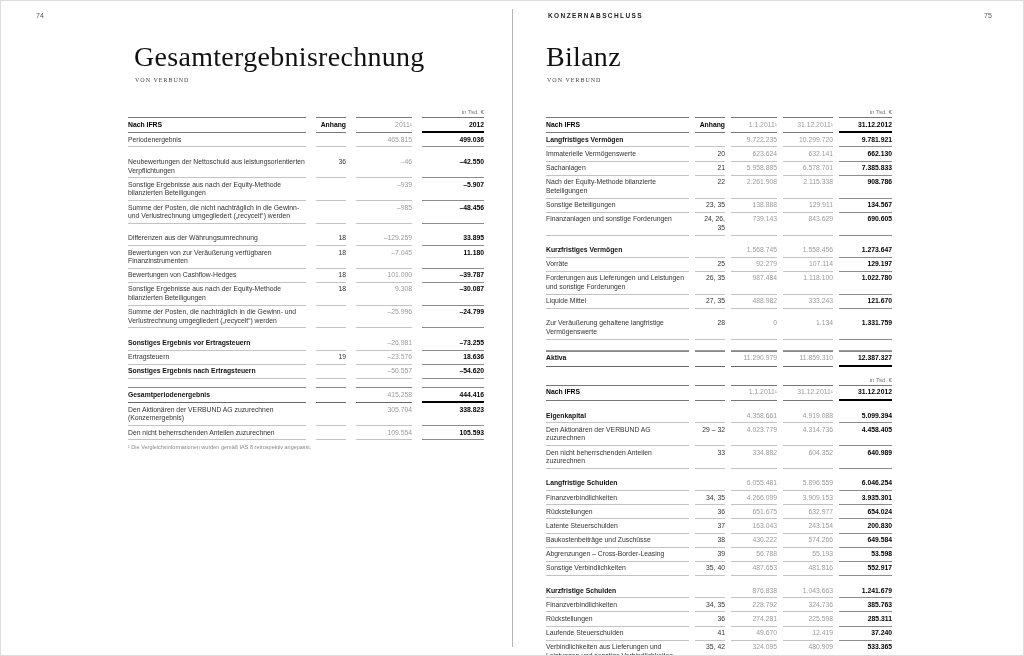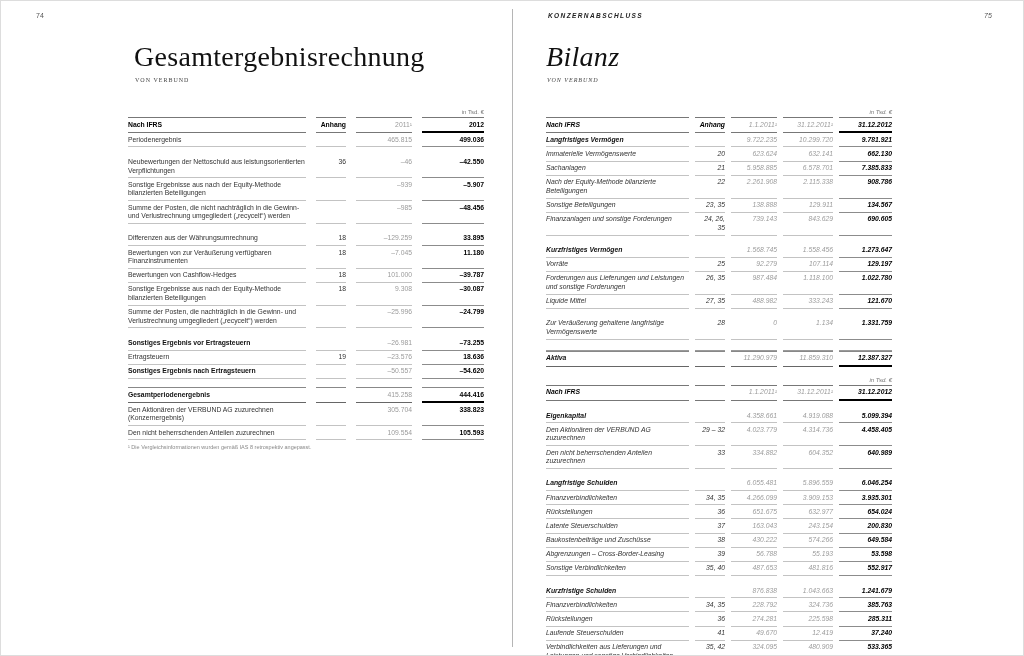--- a/index.html
+++ b/index.html
@@ -4,21 +4,21 @@
 <style>
   html,body{margin:0;padding:0;background:#f2f2f2;}
   .spread{
     position:relative;width:1024px;height:656px;background:#ffffff;
     font-family:"Liberation Sans",sans-serif;color:#333;overflow:hidden;
     border:1px solid #ddd;box-sizing:border-box;
   }
   .divider{position:absolute;left:511px;top:8px;bottom:8px;width:1px;background:#b5b5b5;}
   .page{position:absolute;top:0;height:100%;width:512px;}
   .page-left{left:0;}
-  .page-right{left:512px;font-style:italic;}
+  .page-right{left:512px;}
   .pageno{position:absolute;top:11px;font-size:7px;color:#555;}
   .pageno-left{left:35px;}
   .pageno-right{left:471px;}
   .running-head{position:absolute;left:35px;top:11px;font-size:6.5px;font-weight:bold;letter-spacing:1.4px;color:#222;}
   .doc-title{position:absolute;left:133px;top:40px;font-family:"Liberation Serif","DejaVu Serif",serif;
     font-weight:400;font-size:28px;letter-spacing:.3px;color:#111;margin:0;}
   .page-right .doc-title{left:33px;}
   .doc-subtitle{position:absolute;left:134px;top:76px;font-family:"Liberation Serif","DejaVu Serif",serif;
     font-size:6px;letter-spacing:1px;color:#444;}
   .page-right .doc-subtitle{left:34px;}

